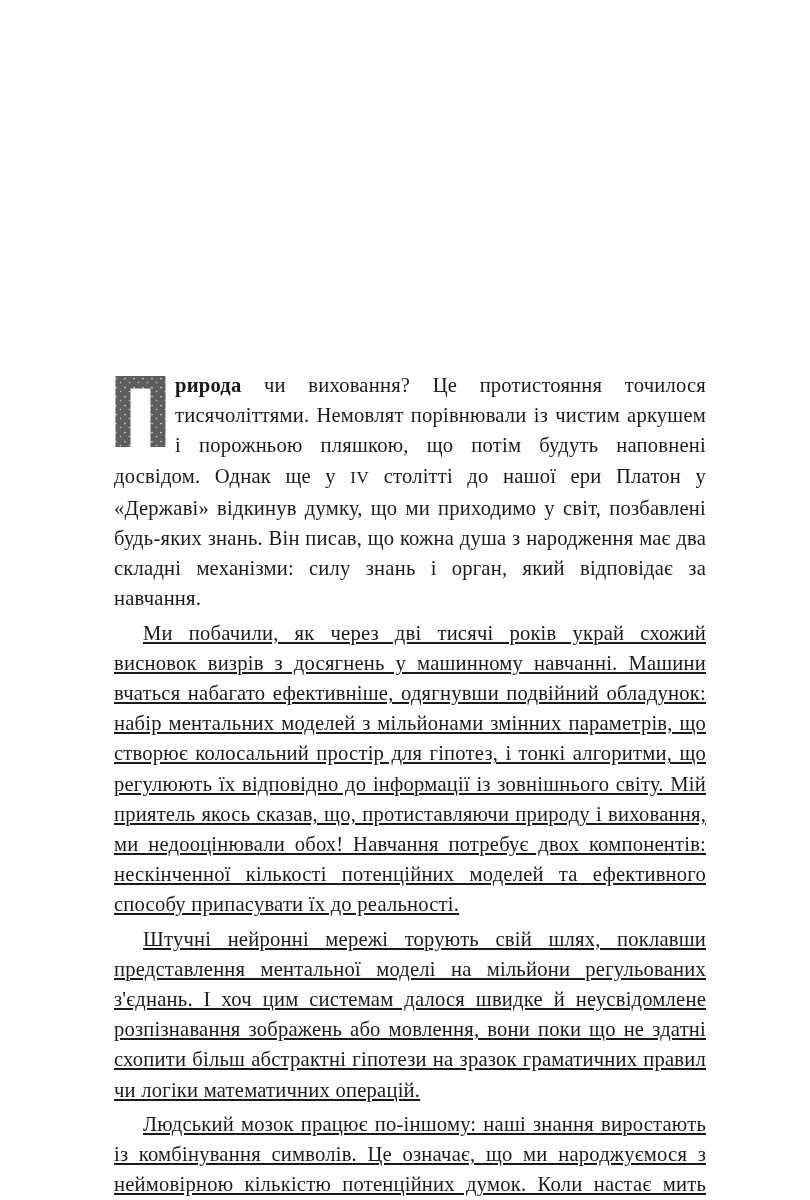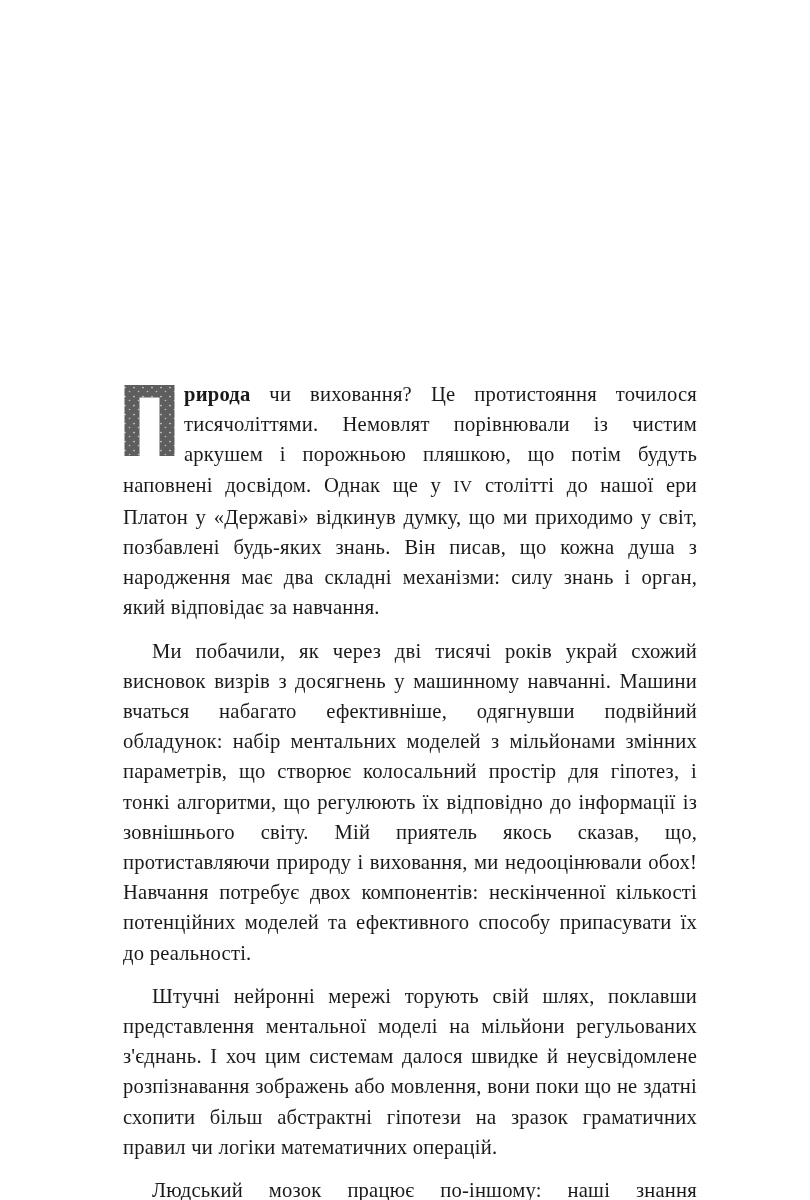--- a/index.html
+++ b/index.html
@@ -37,32 +37,33 @@
   }
 
   .textblock {
     position: absolute;
     left: 110px;
     top: 366px;
     width: 600px;
   }
 
   p {
-    margin: 13px;
+    margin: 4px;
     font-size: 20.6px;
     line-height: 30.2px;
     text-align: justify;
     text-justify: inter-word;
     letter-spacing: .01em;
     word-spacing: .005em;
     hyphens: manual;
   }
 
   p.indent {
     text-indent: 29px;
+    text-decoration: underline;
   }
 
   
   .dropcap-wrap {
     float: left;
     width: 53px;
     height: 74px;
     margin: 6px 8px 0 0;
     position: relative;
   }

